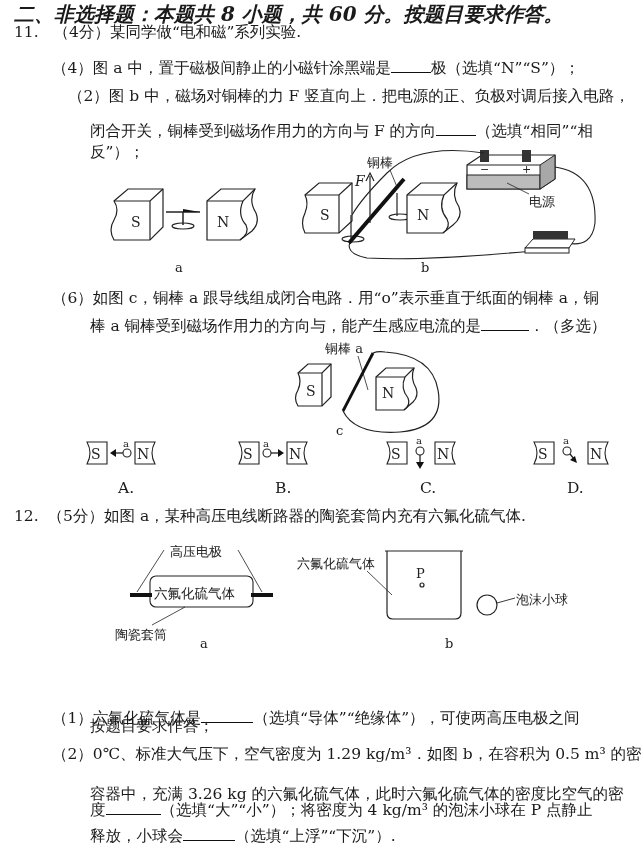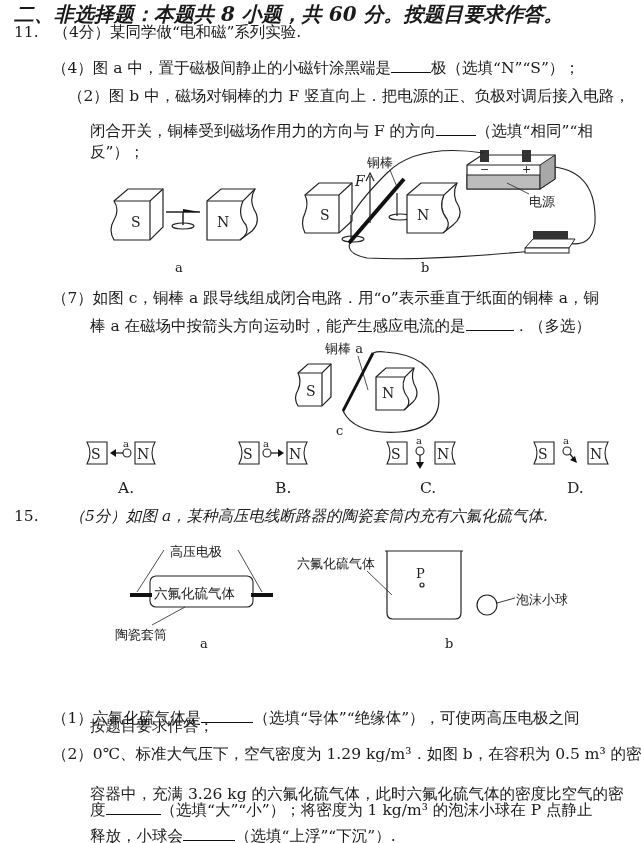--- a/index.html
+++ b/index.html
@@ -84,23 +84,23 @@
   <text x="58" y="43" font-size="14" font-style="italic">F</text>
   <text x="70" y="24" font-size="13">铜棒</text>
   <line x1="93" y1="27" x2="100" y2="44" stroke="#222" stroke-width="0.8"></line>
 
   <path d="M110,52 L124,40 L160,40 Q154,52 162,64 Q166,74 156,82 L146,90 L110,90 Z" fill="#fff" stroke="#222" stroke-width="1.2"></path>
   <path d="M110,52 L147,52 L160,40 M147,52 Q141,65 150,76 Q154,84 146,90" fill="none" stroke="#222" stroke-width="1.2"></path>
   <text x="120" y="77" font-size="14">N</text>
 </svg>
 <div class="cap" style="left:421px;top:260px;">b</div>
 
-<div class="line" style="left:52px;top:288px;">（7）如图 c，铜棒 a 跟导线组成闭合电路．用“o”表示垂直于纸面的铜棒 a，铜</div>
+<div class="line" style="left:52px;top:288px;">（6）如图 c，铜棒 a 跟导线组成闭合电路．用“o”表示垂直于纸面的铜棒 a，铜</div>
 <div class="line" style="left:90px;top:316px;">
-  <span>棒 a 在磁场中按箭头方向运动时，能产生感应电流的是</span><span class="blank" style="width:48px;"></span><span>．（多选）</span>
+  <span>棒 a 铜棒受到磁场作用力的方向与，能产生感应电流的是</span><span class="blank" style="width:48px;"></span><span>．（多选）</span>
 </div>
 
 <svg style="left:280px;top:340px;" width="180" height="90" viewBox="0 0 180 90">
   <text x="45" y="13" font-size="13">铜棒 a</text>
   <line x1="78" y1="16" x2="88" y2="50" stroke="#222" stroke-width="0.8"></line>
 
   <path d="M18,33 L28,24 L51,24 L51,57 L42,66 L18,66 Q13,58 18,50 Q22,41 18,33 Z" fill="#fff" stroke="#222" stroke-width="1.2"></path>
   <path d="M18,33 L42,33 L51,24 M42,33 L42,66" fill="none" stroke="#222" stroke-width="1.2"></path>
   <text x="26" y="56" font-size="14">S</text>
 
@@ -155,22 +155,22 @@
   <text x="31" y="8" font-size="10">a</text>
   <circle cx="35" cy="15" r="4" fill="#fff" stroke="#222" stroke-width="1.1"></circle>
   <line x1="38" y1="18" x2="42" y2="23" stroke="#222" stroke-width="1.3"></line>
   <path d="M38,24 L45,27 L43,20 Z" fill="#111"></path>
   <path d="M56,6 L76,6 Q70,17 76,28 L56,28 Z" fill="#fff" stroke="#222" stroke-width="1.1"></path>
   <text x="58" y="23" font-size="14">N</text>
 </svg>
 <div class="line" style="left:567px;top:478px;">D.</div>
 
 <div class="line" style="left:14px;top:506px;">
-  <span>15.</span>
-  <span style="margin-left:26px;font-style:italic;">（5分）如图 a，某种高压电线断路器的陶瓷套筒内充有六氟化硫气体.</span>
+  <span>12.</span>
+  <span style="margin-left:4px;">（5分）如图 a，某种高压电线断路器的陶瓷套筒内充有六氟化硫气体.</span>
 </div>
 
 <svg style="left:110px;top:540px;" width="180" height="105" viewBox="0 0 180 105">
   <text x="60" y="16" font-size="13">高压电极</text>
   <line x1="54" y1="10" x2="27" y2="52" stroke="#222" stroke-width="0.8"></line>
   <line x1="128" y1="10" x2="152" y2="52" stroke="#222" stroke-width="0.8"></line>
   <rect x="40" y="36" width="103" height="31" rx="6" fill="#fff" stroke="#222" stroke-width="1.1"></rect>
   <rect x="20" y="53" width="22" height="4" fill="#111"></rect>
   <rect x="141" y="53" width="22" height="4" fill="#111"></rect>
   <text x="44" y="58" font-size="13.5">六氟化硫气体</text>
@@ -192,17 +192,17 @@
 </svg>
 <div class="cap" style="left:445px;top:636px;">b</div>
 
 <div class="line" style="left:52px;top:688px;margin-top:20px;">
   <span>（1）六氟化硫气体是</span><span class="blank" style="width:52px;"></span><span>（选填“导体”“绝缘体”），可使两高压电极之间</span>
 </div>
 <div class="line" style="left:90px;top:716px;">按题目要求作答；</div>
 <div class="line" style="left:52px;top:744px;">（2）0℃、标准大气压下，空气密度为 1.29 kg/m³．如图 b，在容积为 0.5 m³ 的密闭</div>
 <div class="line" style="left:90px;top:784px;">容器中，充满 3.26 kg 的六氟化硫气体，此时六氟化硫气体的密度比空气的密</div>
 <div class="line" style="left:90px;top:800px;">
-  <span>度</span><span class="blank" style="width:55px;"></span><span>（选填“大”“小”）；将密度为 1 kg/m³ 的泡沫小球在 P 点静止</span>
+  <span>度</span><span class="blank" style="width:55px;"></span><span>（选填“大”“小”）；将密度为 4 kg/m³ 的泡沫小球在 P 点静止</span>
 </div>
 <div class="line" style="left:90px;top:826px;">
   <span>释放，小球会</span><span class="blank" style="width:52px;"></span><span>（选填“上浮”“下沉”）.</span>
 </div>
 
 </body></html>

